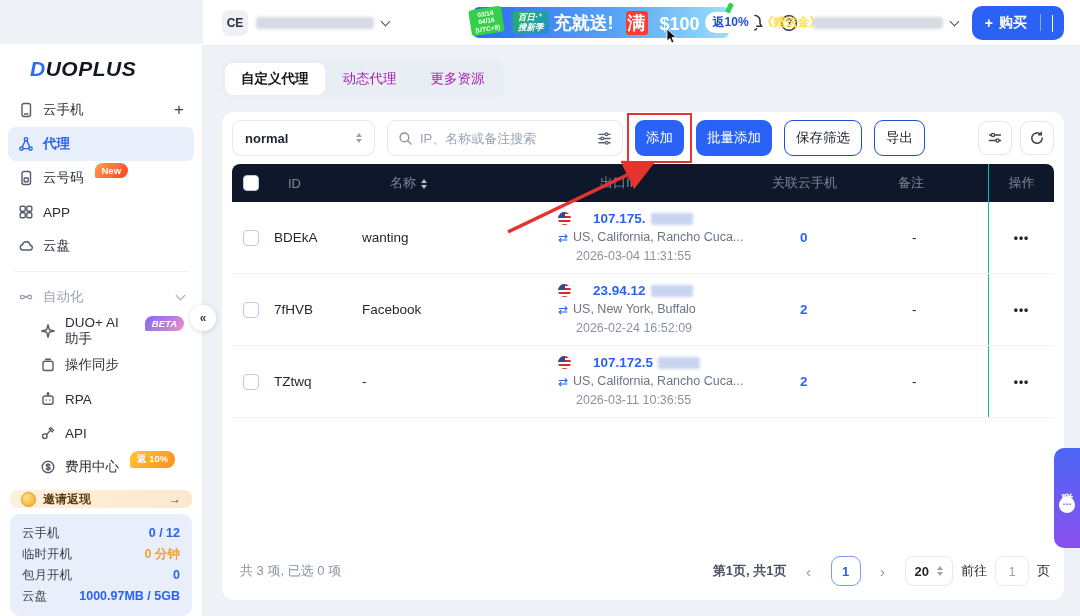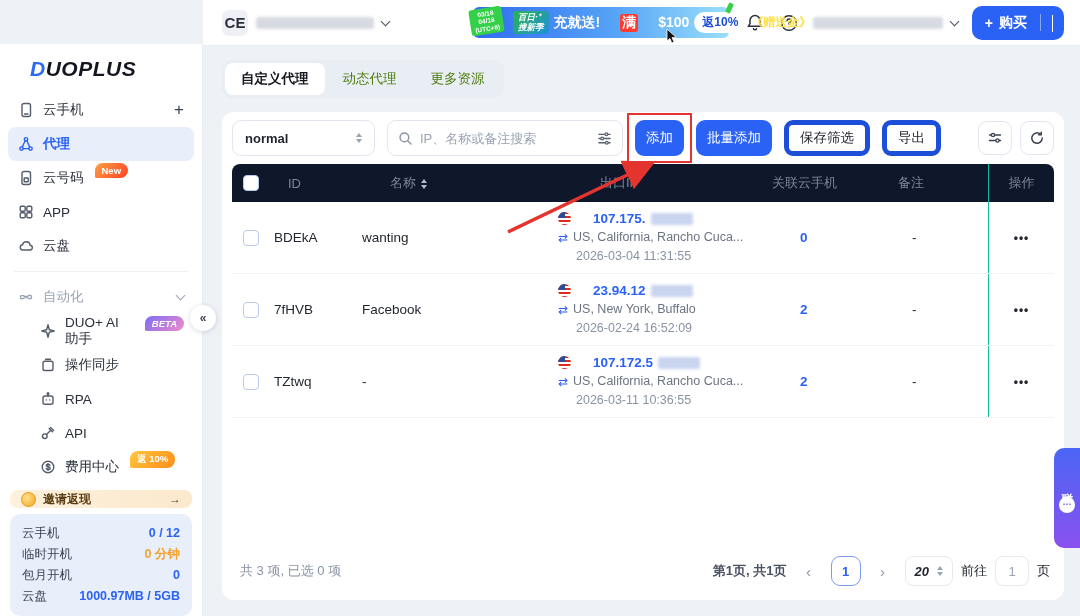--- a/index.html
+++ b/index.html
@@ -37,61 +37,61 @@
   .stat { display:flex; justify-content:space-between; line-height:21px; }
   .stat .sl { color:#3a4150; }
   .stat .sv { color:#2b62f6; font-weight:600; }
   .stat .sv.orange { color:#f0a32f; }
   .collapse { position:absolute; left:190px; top:305px; width:26px; height:26px; border-radius:50%; background:#fff; box-shadow:0 1px 5px rgba(40,50,80,.18); display:flex; align-items:center; justify-content:center; font-size:12px; font-weight:700; color:#3a4150; z-index:9; cursor:pointer; }
 
   
   .main { flex:1; display:flex; flex-direction:column; min-width:0; }
   .topbar { height:48px; background:#fff; border-bottom:1px solid #ecedf2; display:flex; align-items:center; padding:0 16px 0 19px; position:relative; }
   .account { display:flex; align-items:center; gap:8px; cursor:pointer; }
-  .cebadge { width:26px; height:26px; border-radius:7px; background:#eef0f6; font-size:15px; font-weight:700; color:#2a2f3a; display:flex; align-items:center; justify-content:center; }
+  .cebadge { width:26px; height:26px; border-radius:7px; background:#eef0f6; font-size:12px; font-weight:700; color:#2a2f3a; display:flex; align-items:center; justify-content:center; }
   .blurbar { height:12px; background:#d7dae1; border-radius:3px; filter:blur(1.6px); }
   .chev-dk { width:7px; height:7px; border-right:1.6px solid #4a5160; border-bottom:1.6px solid #4a5160; transform:rotate(45deg); margin-top:-3px; }
 
   .promo { margin-left:84px; position:relative; height:31px; width:256px; background:linear-gradient(90deg,#2f6bf0 0%,#56a3f6 55%,#9adffb 100%); border-radius:6px; display:flex; align-items:center; padding:0 8px 0 40px; gap:5px; cursor:pointer; }
   .promo::after { content:""; position:absolute; right:-3px; top:-4px; width:5px; height:10px; background:#35d04a; transform:rotate(25deg); border-radius:1px; }
   .datetag { position:absolute; left:-3px; top:1px; background:#35d04a; color:#fff; font-size:6.5px; font-weight:700; line-height:1.15; padding:2px 4px; border-radius:3px; transform:rotate(-9deg); text-align:center; }
   .season { background:linear-gradient(135deg,#2bb34c,#1f8fe0); border-radius:4px; color:#fff; font-size:8.5px; font-weight:800; font-style:italic; line-height:1.1; padding:2px 5px; white-space:nowrap; }
-  .promo-main { color:#fff; font-size:14px; font-weight:800; white-space:nowrap; display:flex; align-items:flex-start; gap:20px; }
+  .promo-main { color:#fff; font-size:18px; font-weight:800; white-space:nowrap; display:flex; align-items:flex-end; gap:12px; }
   .hl { background:#ff3b30; border-radius:3px; padding:0 2px; }
   .rebate-pill { background:#fff; color:#1d4ed8; font-size:12px; font-weight:800; border-radius:12px; padding:2px 8px; white-space:nowrap; }
   .gift { color:#ffe14d; font-size:12px; font-weight:800; white-space:nowrap; }
   .cursor-ptr { position:absolute; right:52px; bottom:-6px; width:11px; height:15px; }
 
   .top-right { margin-left:auto; display:flex; align-items:center; gap:14px; }
   .icbtn { width:20px; height:20px; stroke:#2a2f3a; fill:none; stroke-width:1.5; stroke-linecap:round; cursor:pointer; }
   .user-pill { display:flex; align-items:center; gap:8px; cursor:pointer; }
   .buy { background:#2b62f6; color:#fff; border-radius:10px; height:34px; display:flex; align-items:center; font-weight:600; cursor:pointer; }
   .buy .bleft { padding:0 13px; display:flex; align-items:center; gap:6px; font-size:14px; }
   .buy .bdiv { width:1px; height:17px; background:rgba(255,255,255,.45); }
   .buy .bright { padding:0 11px; }
   .chev-wh { width:7px; height:7px; border-right:1.7px solid #fff; border-bottom:1.7px solid #fff; transform:rotate(45deg); margin-top:-3px; }
 
   .content { flex:1; padding:14px 16px 16px 19px; position:relative; }
   .tabs { display:inline-flex; background:#e9edf4; border-radius:10px; padding:3px; gap:2px; }
-  .tab { padding:7px 16px; font-size:13.5px; color:#4d7c0f; border-radius:8px; cursor:pointer; }
+  .tab { padding:7px 16px; font-size:13.5px; color:#a21caf; border-radius:8px; cursor:pointer; }
   .tab.active { background:#fff; font-weight:700; color:#15171c; }
 
   .card { margin-top:14px; background:#fff; border-radius:12px; height:488px; display:flex; flex-direction:column; padding:8px 10px 8px; }
   .toolbar { display:flex; align-items:center; gap:12px; padding:0 0 8px; }
   .select { width:143px; height:36px; border:1px solid #e3e6ee; border-radius:9px; display:flex; align-items:center; padding:0 12px; font-size:13px; font-weight:700; color:#1f2430; cursor:pointer; }
   .updown { margin-left:auto; display:flex; flex-direction:column; gap:2px; }
   .tri-u { width:0; height:0; border-left:3.5px solid transparent; border-right:3.5px solid transparent; border-bottom:4.5px solid #9aa3b2; }
   .tri-d { width:0; height:0; border-left:3.5px solid transparent; border-right:3.5px solid transparent; border-top:4.5px solid #9aa3b2; }
   .search { width:236px; height:36px; border:1px solid #e3e6ee; border-radius:9px; display:flex; align-items:center; padding:0 10px; gap:7px; }
   .search svg { flex-shrink:0; }
   .search input { border:none; outline:none; flex:1; min-width:0; font-size:13px; font-family:"Liberation Sans",sans-serif; color:#333; background:transparent; }
   .search input::placeholder { color:#9aa3b2; }
   .btn { height:36px; border-radius:9px; display:inline-flex; align-items:center; justify-content:center; font-size:13.5px; padding:0 11px; cursor:pointer; white-space:nowrap; }
   .btn.primary { background:#2b62f6; color:#fff; }
-  .btn.ghost { background:#fff; border:5px solid #1d4ed8; color:#23272f; }
+  .btn.ghost { background:#fff; border:1px solid #1d4ed8; color:#23272f; }
   .addwrap { position:relative; }
   .red-rect { position:absolute; left:-8px; right:-8px; top:-7px; bottom:-7px; border:2.5px solid #e3342f; pointer-events:none; }
   .tool-icons { margin-left:auto; display:flex; gap:8px; }
   .sqbtn { width:34px; height:34px; border:1px solid #e3e6ee; border-radius:9px; background:#fff; display:flex; align-items:center; justify-content:center; cursor:pointer; }
 
   .thead { display:flex; align-items:center; height:38px; background:#0f172a; border-radius:8px 8px 0 0; font-size:13px; color:#7c8698;gap:14px; }
   .trow { display:flex; align-items:center; height:72px; border-bottom:1px solid #f1f3f7; font-size:13.5px; }
   .c-cb { width:38px; display:flex; justify-content:center; }
   .c-id { width:92px; padding-left:4px; }
   .c-name { width:196px; }
@@ -111,21 +111,21 @@
   .loc { color:#6b7482; font-size:12.5px; }
   .time { color:#8a93a3; font-size:12.5px; padding-left:18px; line-height:19px; }
   .linknum { color:#2b62f6; font-weight:600; }
   .dots { font-weight:800; color:#23272f; letter-spacing:1px; font-size:12px; cursor:pointer; }
 
   .card-footer { margin-top:auto; display:flex; align-items:center; padding:10px 4px 6px 8px; font-size:13px; color:#8a93a3; }
   .pager { margin-left:auto; display:flex; align-items:center; gap:8px; color:#4a5160; }
   .pinfo { font-weight:600; color:#4a5160; }
   .pbtn { width:28px; height:28px; display:flex; align-items:center; justify-content:center; color:#8a93a3; font-size:15px; cursor:pointer; }
   .pcur { width:30px; height:30px; border:1.5px solid #7c9bf5; color:#2b62f6; border-radius:9px; display:flex; align-items:center; justify-content:center; font-weight:700; cursor:pointer; }
-  .psize { height:30px; border:1px solid #e6e9f0; border-radius:8px; padding:0 9px; display:flex; gap:8px; align-items:center; font-weight:700; color:#23272f; cursor:pointer;font-style:italic; }
+  .psize { height:30px; border:1px solid #e6e9f0; border-radius:8px; padding:0 9px; display:flex; gap:8px; align-items:center; font-weight:700; color:#23272f; cursor:pointer; }
   .goto-input { width:34px; height:30px; border:1px solid #e6e9f0; border-radius:8px; text-align:center; color:#9aa3b2; font-size:13px; font-family:"Liberation Sans",sans-serif; outline:none; }
 
   .annot-svg { position:absolute; left:295px; top:106px; pointer-events:none; z-index:6; }
 
   .contact { position:absolute; right:0; top:448px; width:26px; height:100px; background:linear-gradient(180deg,#4b66f5,#8a50ef); border-radius:10px 0 0 10px; display:flex; flex-direction:column; align-items:center; justify-content:center; gap:5px; cursor:pointer; z-index:8; }
   .contact .vt { writing-mode:vertical-rl; color:#fff; font-size:11.5px; font-weight:700; letter-spacing:2px; }
   .chatdot { width:16px; height:16px; border-radius:50%; background:#fff; color:#6a58f2; font-size:9px; font-weight:800; display:flex; align-items:center; justify-content:center; line-height:1; }
 </style>
 </head>
 <body>

